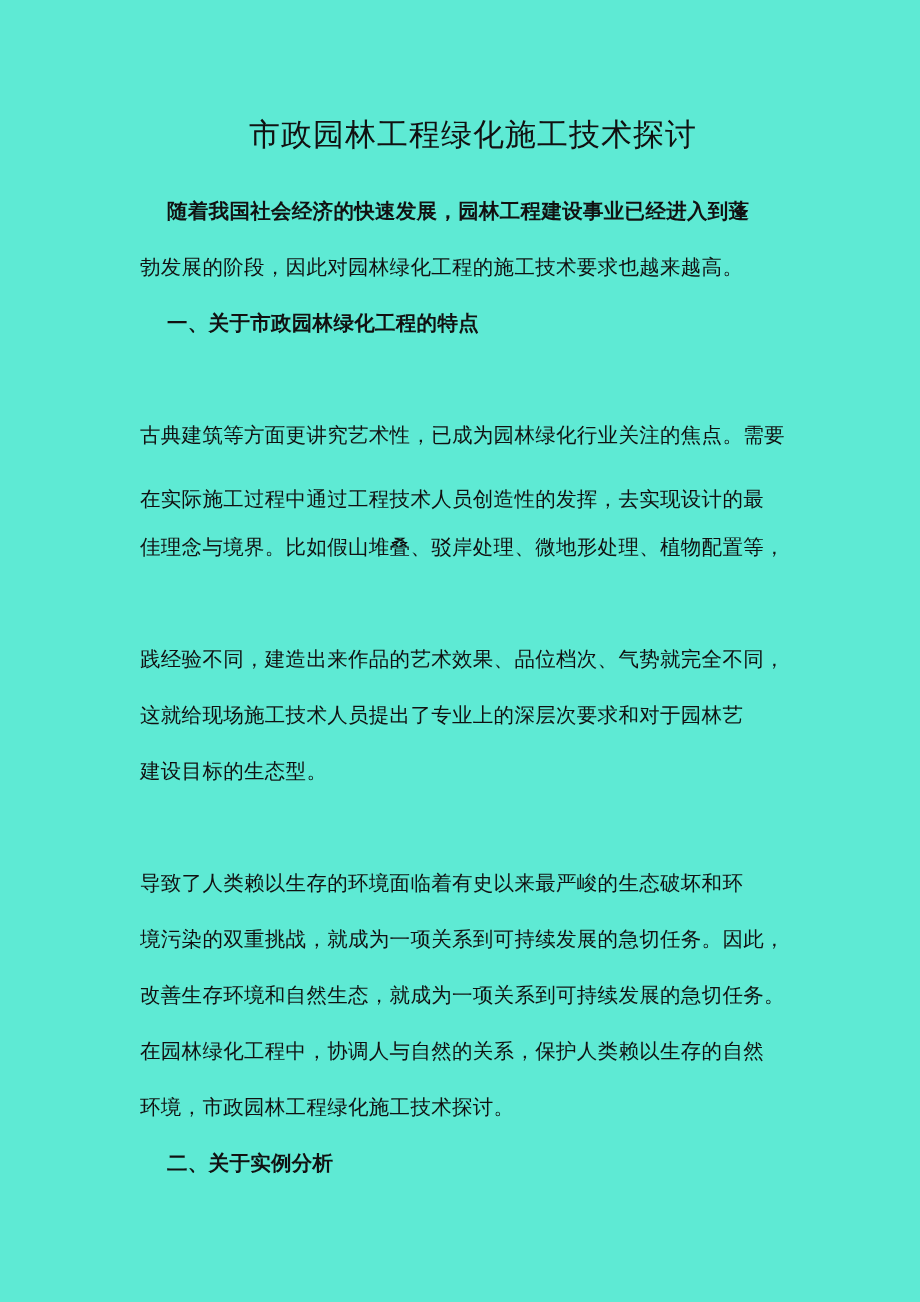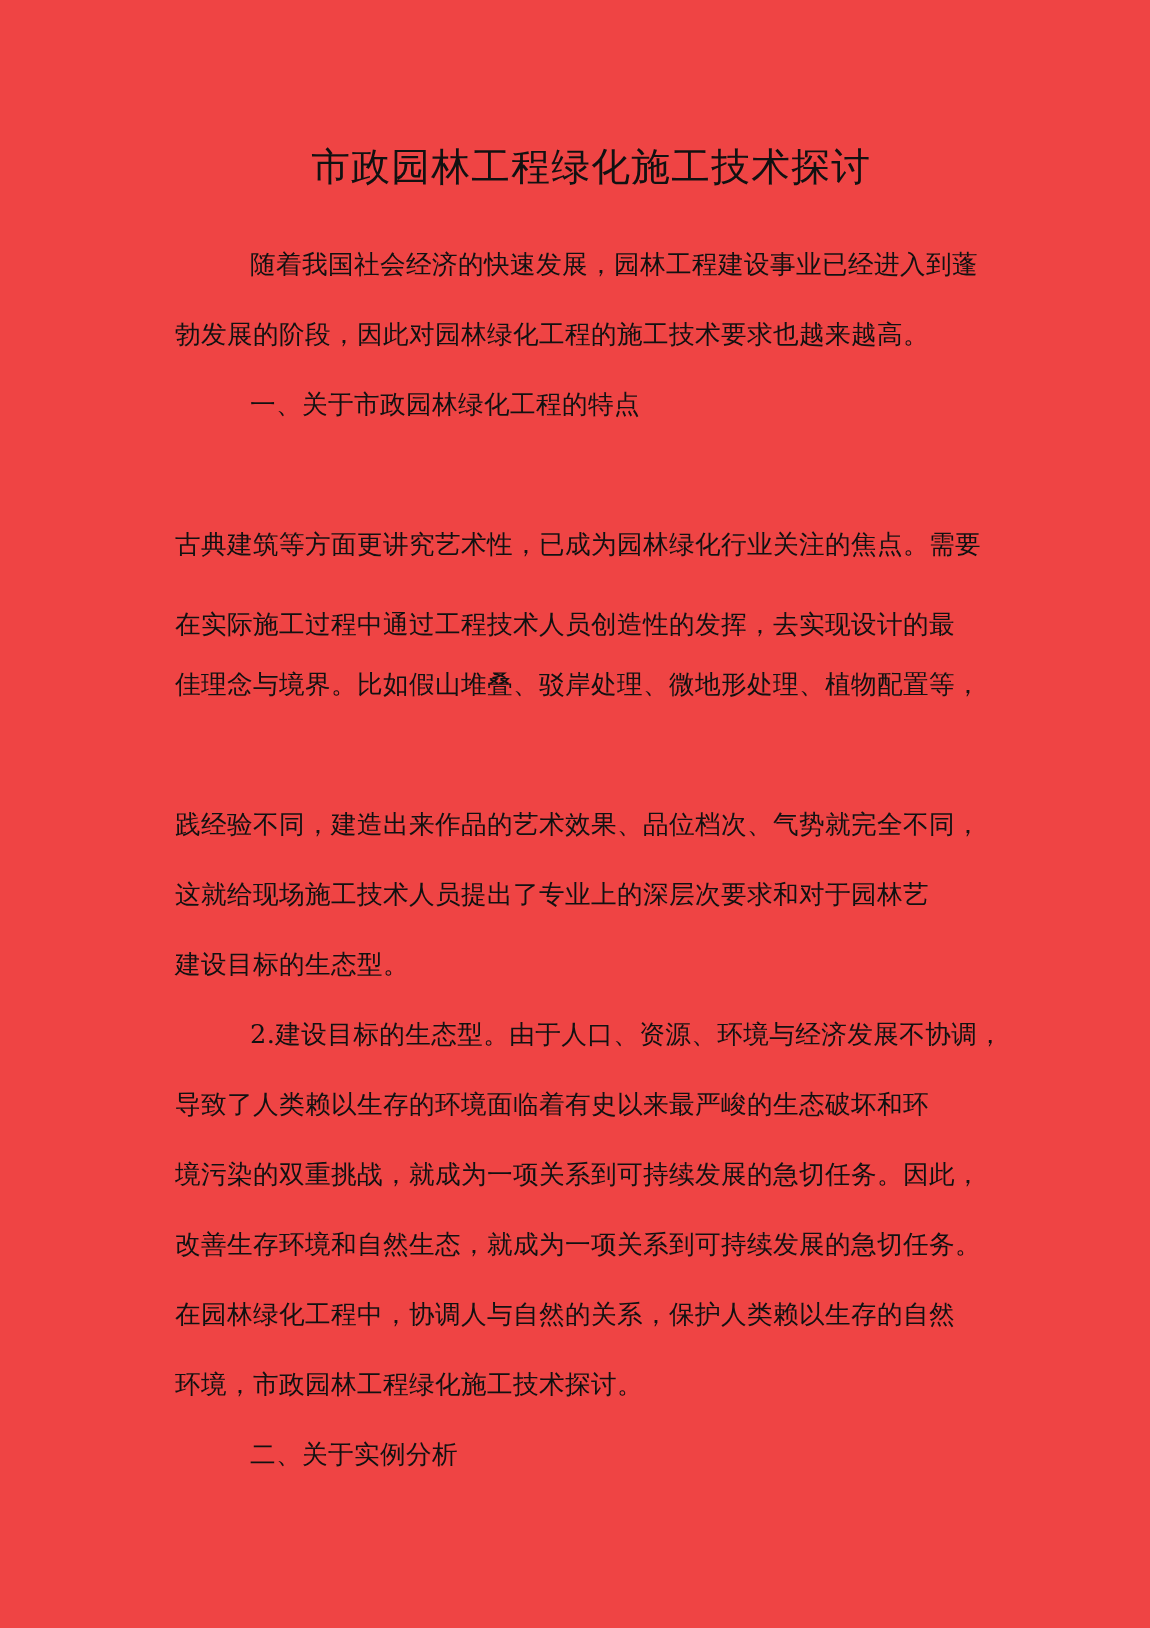--- a/index.html
+++ b/index.html
@@ -12,21 +12,21 @@
     height: 1302px;
     position: relative;
     overflow: hidden;
     font-family: "DejaVu Serif", "Liberation Serif", serif;
     color: #111111;
   }
   .page {
     position: absolute;
     left: 0; top: 0;
     width: 920px; height: 1302px;
-    background: #ef4444;
+    background: #5eead4;
   }
   .title {
     position: absolute;
     left: 0;
     width: 920px;
     top: 110px;
     text-align: center;
     font-size: 31px;
     line-height: 48px;
     font-weight: normal;
@@ -36,41 +36,40 @@
   }
   .line {
     position: absolute;
     left: 140px;
     width: 660px;
     font-size: 20.5px;
     line-height: 30px;
     white-space: nowrap;
     letter-spacing: 0.3px;
   }
-  .indent { left: 200px; width: 620px; }
+  .indent { left: 167px; width: 620px; font-weight: bold; }
 </style>
 </head>
 <body>
 
 <div class="page">
   <div class="title">市政园林工程绿化施工技术探讨</div>
 
   <div class="line indent" style="top:196px">随着我国社会经济的快速发展，园林工程建设事业已经进入到蓬</div>
   <div class="line" style="top:252px">勃发展的阶段，因此对园林绿化工程的施工技术要求也越来越高。</div>
 
   <div class="line indent" style="top:308px">一、关于市政园林绿化工程的特点</div>
 
   <div class="line" style="top:420px">古典建筑等方面更讲究艺术性，已成为园林绿化行业关注的焦点。需要</div>
   <div class="line" style="top:484px">在实际施工过程中通过工程技术人员创造性的发挥，去实现设计的最</div>
   <div class="line" style="top:532px">佳理念与境界。比如假山堆叠、驳岸处理、微地形处理、植物配置等，</div>
   <div class="line" style="top:644px">践经验不同，建造出来作品的艺术效果、品位档次、气势就完全不同，</div>
   <div class="line" style="top:700px">这就给现场施工技术人员提出了专业上的深层次要求和对于园林艺</div>
   <div class="line" style="top:756px">建设目标的生态型。</div>
 
-  <div class="line indent" style="top:812px">2.建设目标的生态型。由于人口、资源、环境与经济发展不协调，</div>
   <div class="line" style="top:868px">导致了人类赖以生存的环境面临着有史以来最严峻的生态破坏和环</div>
   <div class="line" style="top:924px">境污染的双重挑战，就成为一项关系到可持续发展的急切任务。因此，</div>
   <div class="line" style="top:980px">改善生存环境和自然生态，就成为一项关系到可持续发展的急切任务。</div>
   <div class="line" style="top:1036px">在园林绿化工程中，协调人与自然的关系，保护人类赖以生存的自然</div>
   <div class="line" style="top:1092px">环境，市政园林工程绿化施工技术探讨。</div>
 
   <div class="line indent" style="top:1148px">二、关于实例分析</div>
 </div>
 
 </body></html>

